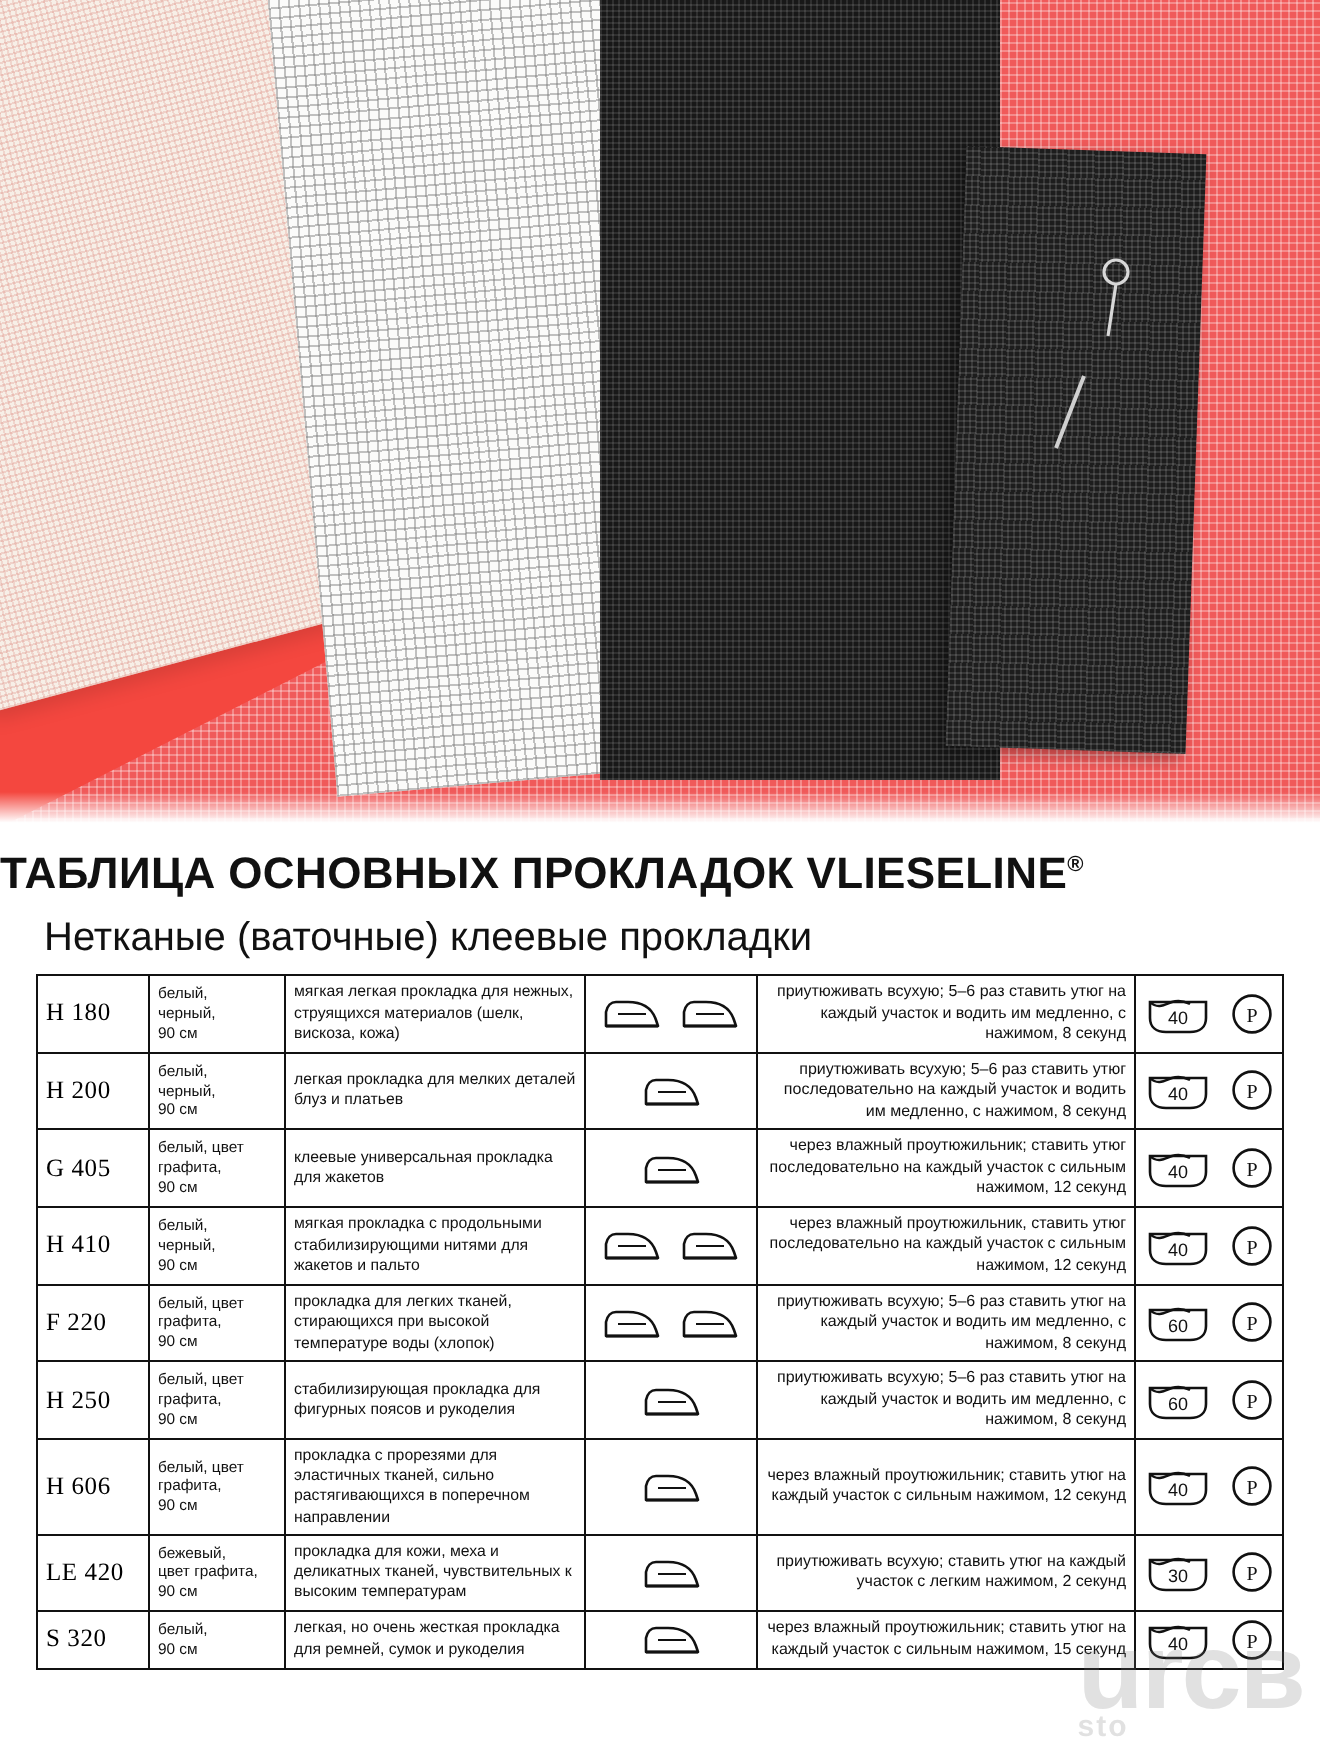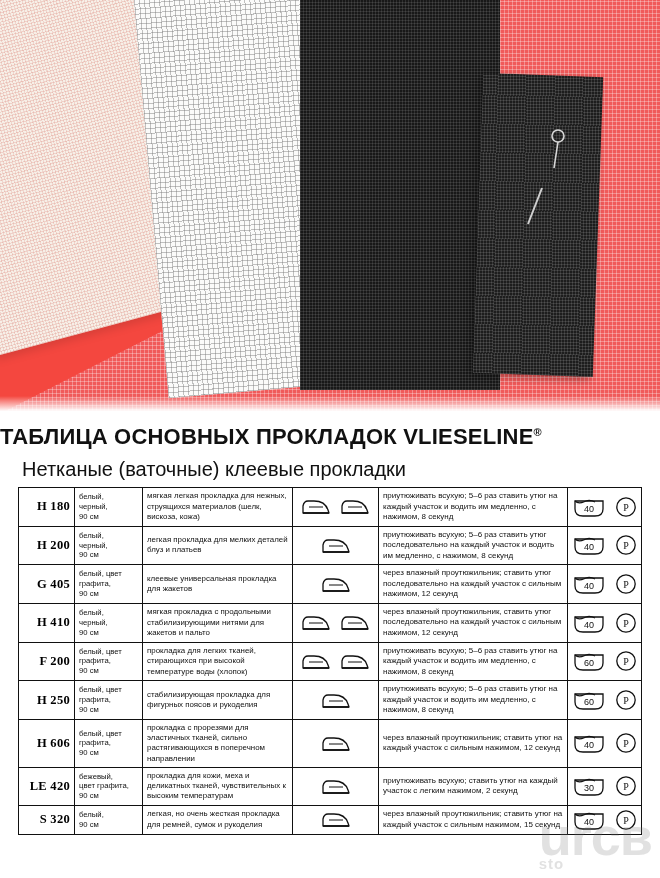--- a/index.html
+++ b/index.html
@@ -112,42 +112,42 @@
     table-layout: fixed;
   }
   table.main td {
     border: 1px solid #111;
     vertical-align: middle;
     padding: 3px 4px;
   }
   td.code {
     width: 56px;
     font-size: 12.5px;
-    font-weight: bold;
-    text-align: right;
+    font-weight: normal;
+    text-align: left;
     font-family: "Liberation Serif", serif;
     letter-spacing: 0.3px;
   }
   td.colors {
     width: 68px;
     font-size: 7.7px;
     line-height: 1.28;
     color: #111;
   }
   td.descr {
     width: 150px;
     font-size: 7.9px;
     line-height: 1.3;
     color: #111;
   }
   td.instr {
     font-size: 8px;
     line-height: 1.32;
     color: #111;
-    text-align: left;
+    text-align: right;
     padding: 3px 5px;
   }
   td.iron {
     width: 86px;
     padding: 2px 2px;
   }
   td.care {
     width: 74px;
     padding: 2px;
   }
@@ -325,21 +325,21 @@
                   <text x="16" y="16" font-size="9" font-family="Liberation Sans, sans-serif" text-anchor="middle" fill="#111">40</text>
                 </svg>
                 <svg width="22" height="22" viewBox="0 0 22 22">
                   <circle cx="11" cy="11" r="9.2" fill="none" stroke="#111" stroke-width="1.3"></circle>
                   <text x="11" y="15" font-size="10" font-family="Liberation Serif, serif" text-anchor="middle" fill="#111">P</text>
                 </svg>
               </div>
             </td>
           </tr>
           <tr>
-            <td class="code">F 200</td>
+            <td class="code">F 220</td>
             <td class="colors">белый, цвет графита,<br>90 см</td>
             <td class="descr">прокладка для легких тканей, стирающихся при высокой температуре воды (хлопок)</td>
             <td class="iron">
               <div class="iron-row">
                 <svg width="30" height="19" viewBox="0 0 30 19">
                   <path d="M2 16 H28 L27 13 C25 7 20 4 13 4 L7 4 C4.5 4 2.6 6 2 9 Z" fill="none" stroke="#111" stroke-width="1.3" stroke-linejoin="round"></path>
                   <line x1="2" y1="16" x2="28" y2="16" stroke="#111" stroke-width="1.6"></line>
                   <line x1="8" y1="10" x2="22" y2="10" stroke="#111" stroke-width="1"></line>
                 </svg>
                 <svg width="30" height="19" viewBox="0 0 30 19">

